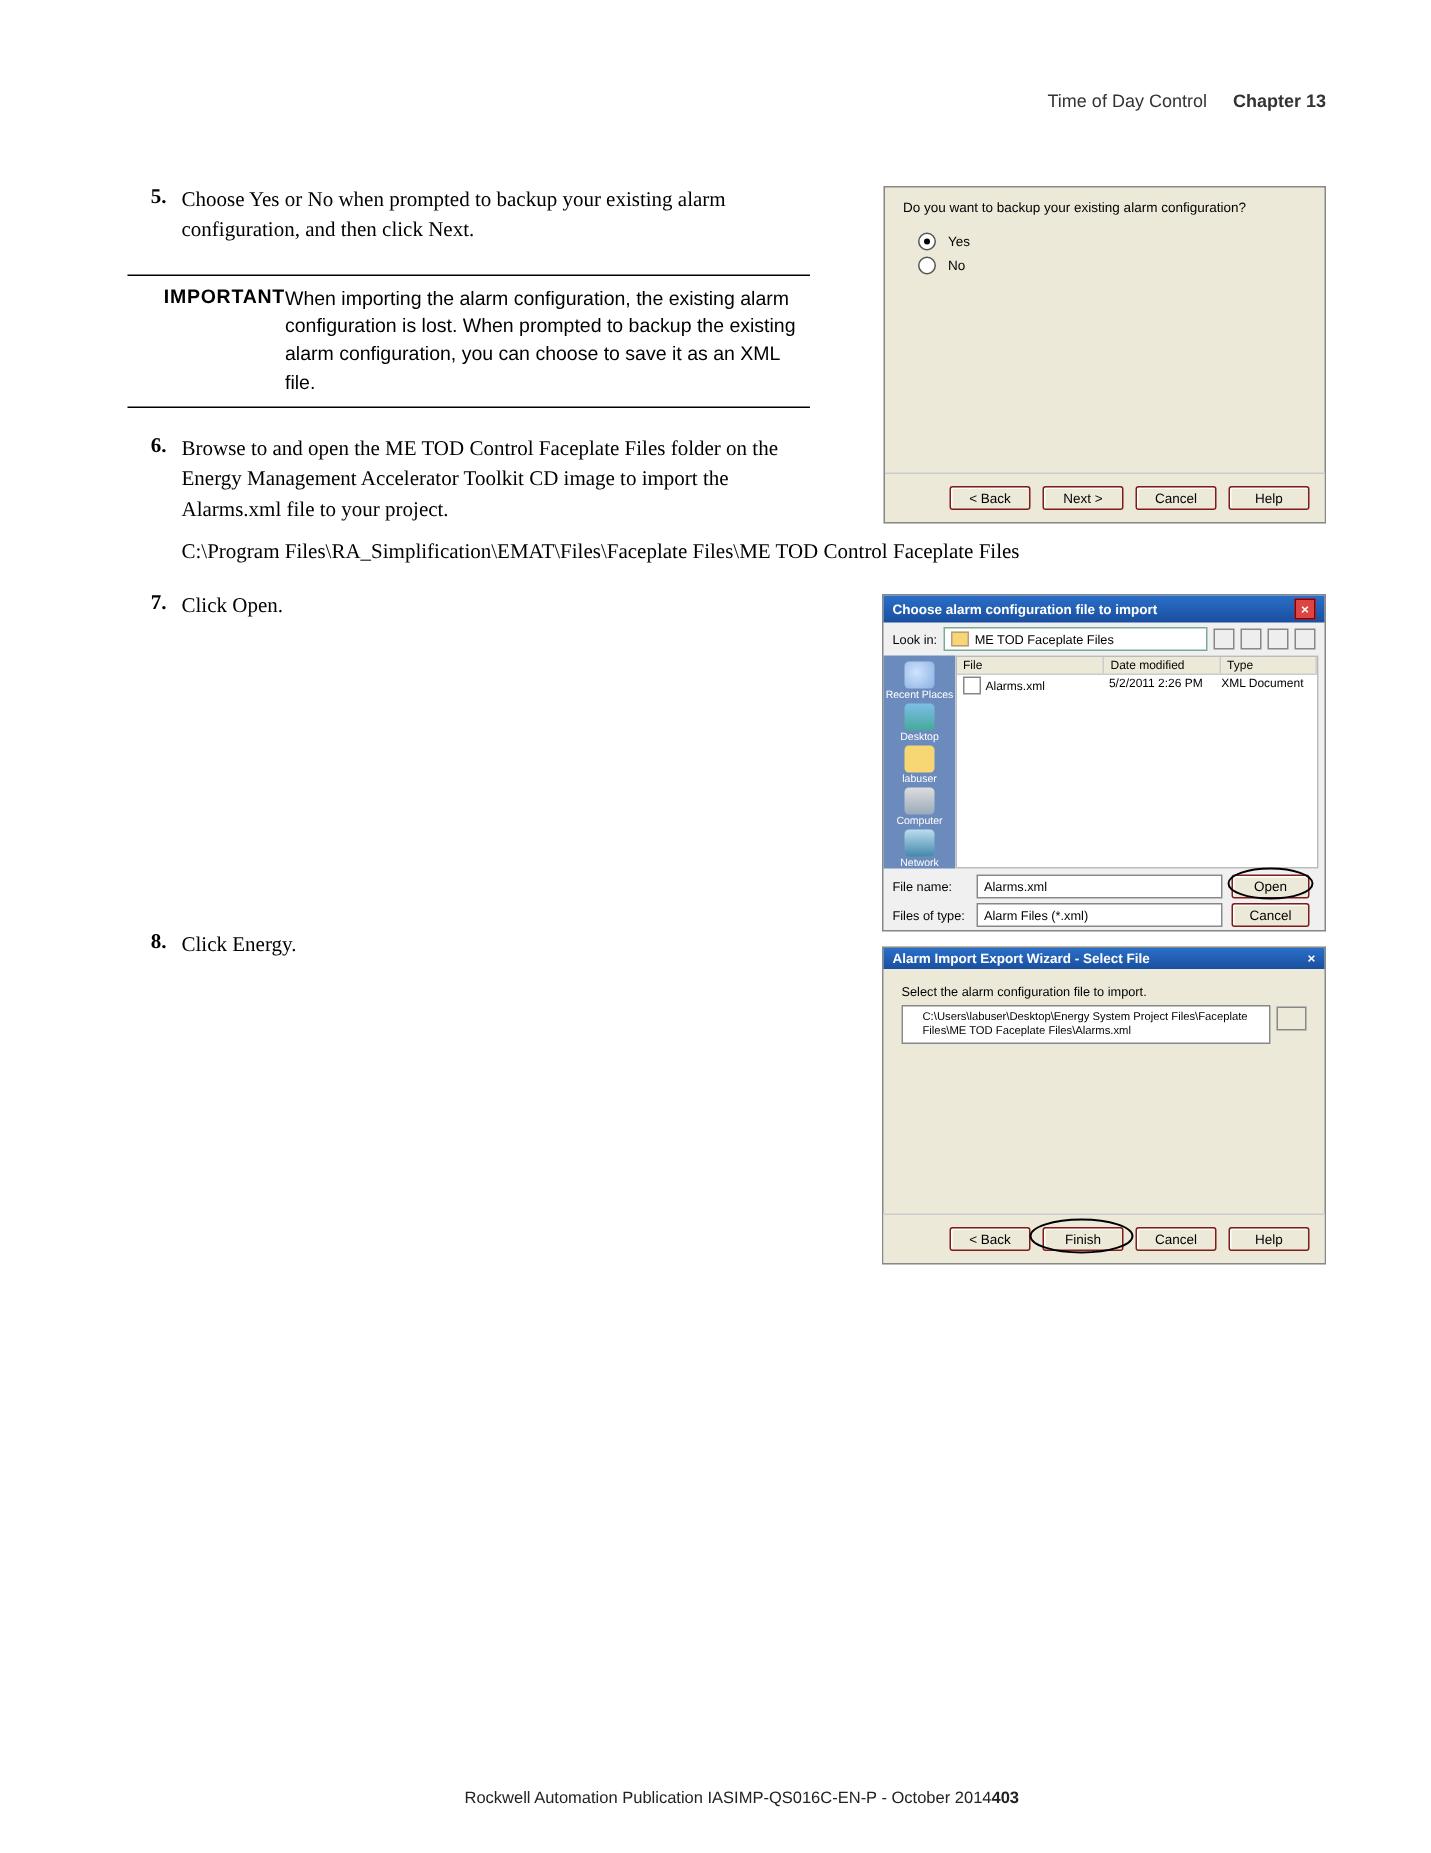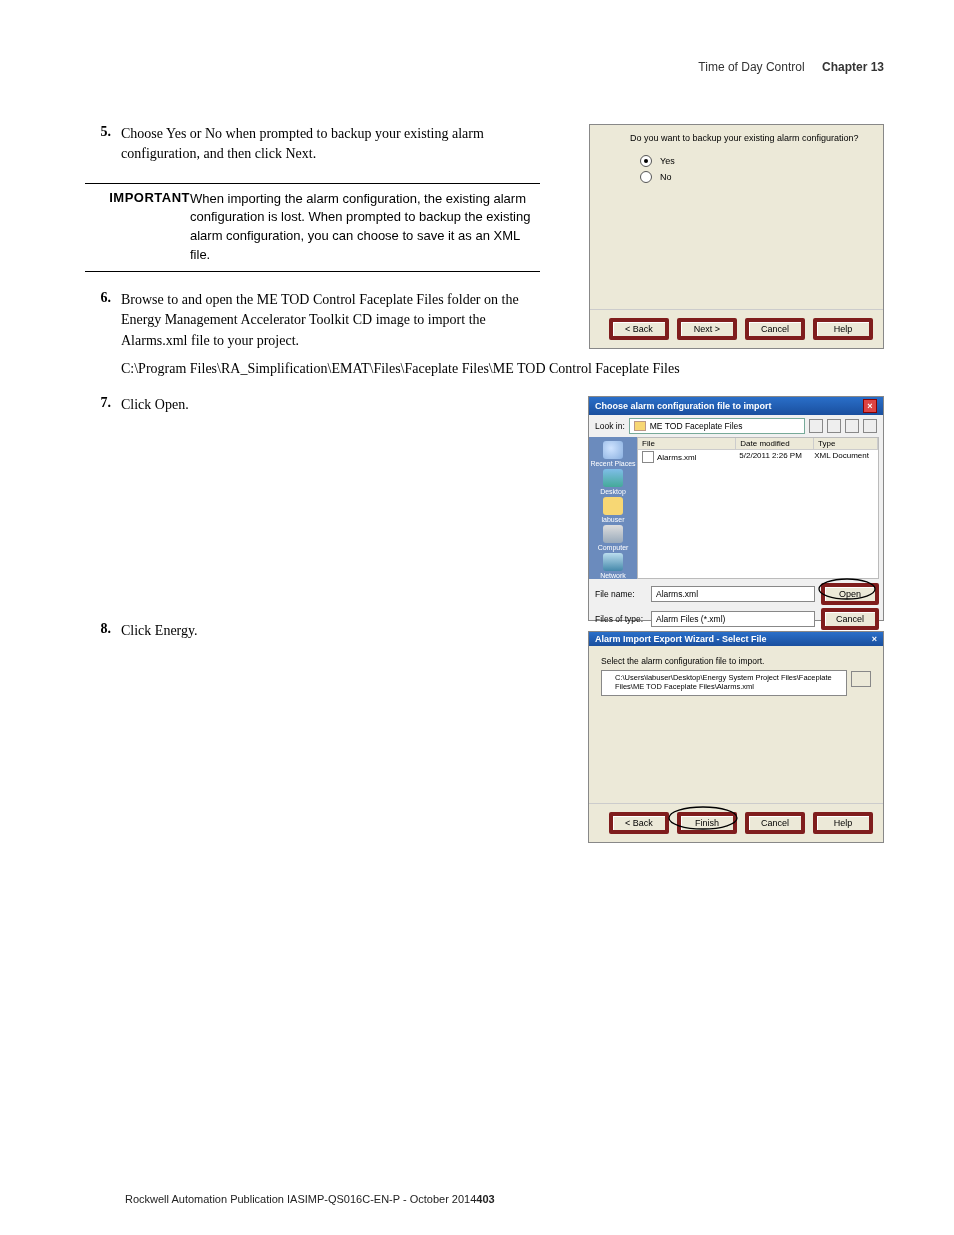--- a/index.html
+++ b/index.html
@@ -85,21 +85,21 @@
   }
   .mock1 {
     position: absolute;
     top: 0;
     right: 0;
     width: 295px;
     height: 225px;
     display: flex;
     flex-direction: column;
   }
-  .mock1-body { padding: 8px 12px; flex: 1; margin-left: 28px; }
+  .mock1-body { padding: 8px 12px; flex: 1; }
   .mock1-q { margin-bottom: 12px; font-size: 9px; }
   .radio-row { margin: 4px 0 4px 10px; display: flex; align-items: center; gap: 8px; }
   .radio-row .dot {
     width: 10px; height: 10px; border: 1px solid #555; border-radius: 50%;
     background: #fff; display: inline-flex; align-items: center; justify-content: center;
   }
   .radio-row .dot.filled::after {
     content: ""; width: 4px; height: 4px; background: #000; border-radius: 50%;
   }
   .mock-btnbar {
@@ -109,21 +109,21 @@
     justify-content: flex-end;
     gap: 8px;
     background: #ece9d8;
   }
   .mock-btn {
     font-size: 9px;
     padding: 2px 0;
     width: 52px;
     text-align: center;
     background: #ece9d8;
-    border: 4px solid #7f1d1d;
+    border: 1px solid #7f1d1d;
     border-radius: 2px;
     box-shadow: inset 1px 1px 0 #fff;
   }
   
   .mock2 {
     width: 296px;
     height: 225px;
     display: flex;
     flex-direction: column;
     background: #f0f0f0;
@@ -203,21 +203,21 @@
   .mock3 .pathbox { flex:1; background:#fff; border:1px solid #888; padding:2px 13px; font-size:7.5px; line-height:1.2; height:20px;}
   .mock3 .browse-btn { width:18px; height:14px; border:1px solid #888; background:#ece9d8; margin-top:1px;}
   .finish-oval { position:relative; display:inline-block; }
   .finish-oval svg { position:absolute; top:-8px; left:-10px; pointer-events:none; }
   .right-screens { position: absolute; right: 0; top: 272px; width: 296px; }
   .footer {
     position: absolute;
     bottom: 30px;
     left: 0; right: 0;
     display: flex;
-    justify-content: flex-start;
+    justify-content: center;
     font-family: Arial, Helvetica, sans-serif;
     font-size: 11px;
     padding: 0 90px 0 85px;
     color: #222;
   }
   .footer .pagenum { font-weight: bold; }
   .footer .left-spacer { width: 40px; }
 </style>
 </head>
 <body>

